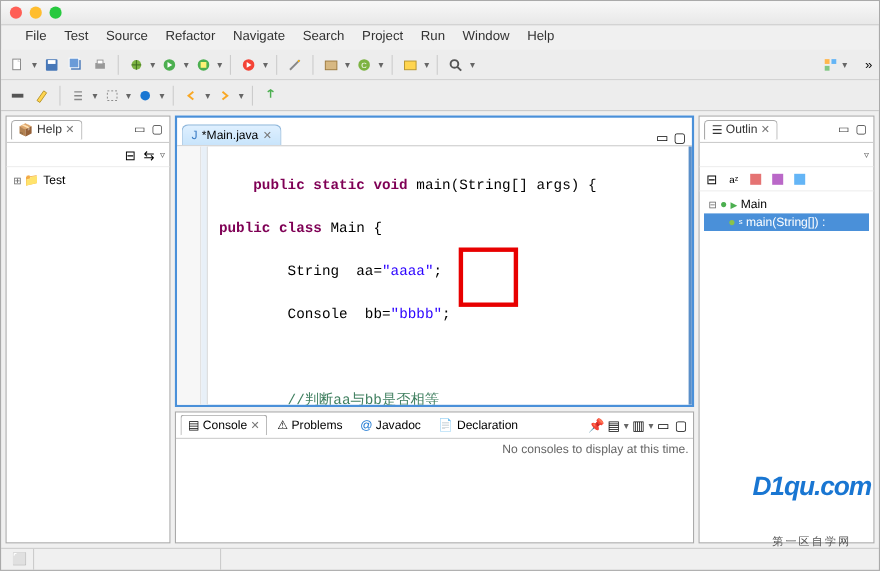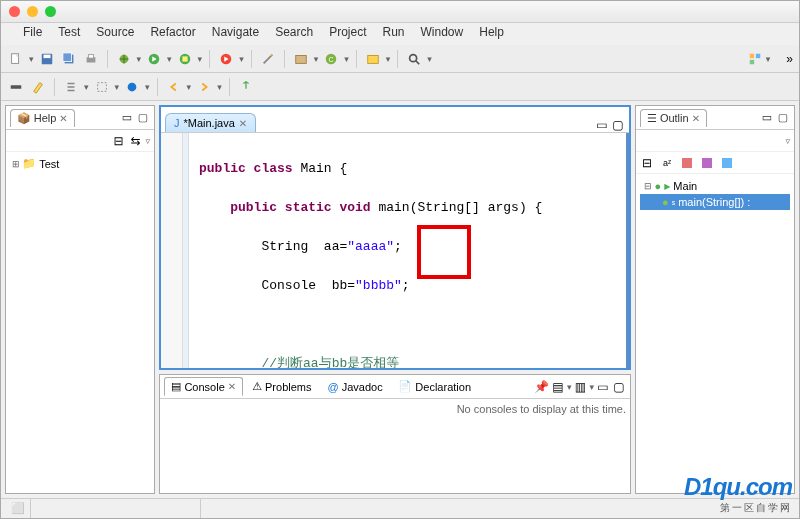--- a/index.html
+++ b/index.html
@@ -41,22 +41,22 @@
 .console-panel { height: 120px; background: #fff; border: 1px solid #aaa; display: flex; flex-direction: column; }
 .console-tabs { height: 24px; border-bottom: 1px solid #ccc; display: flex; align-items: center; padding: 0 4px; gap: 2px; }
 .ctab { padding: 2px 6px; display: flex; align-items: center; gap: 3px; font-size: 11px; border: 1px solid transparent; }
 .ctab.active { background: #fff; border: 1px solid #aaa; border-bottom: 1px solid #fff; border-radius: 3px 3px 0 0; }
 .console-body { flex: 1; padding: 4px; font-size: 11px; color: #666; text-align: right; }
 .outline-tree { font-size: 11px; }
 .outline-node { padding: 2px 4px; display: flex; align-items: center; gap: 3px; }
 .outline-node.sel { background: #4a90d9; color: #fff; }
 .statusbar { height: 20px; border-top: 1px solid #ccc; display: flex; align-items: center; font-size: 11px; color: #555; }
 .status-cell { border-right: 1px solid #ccc; padding: 0 10px; height: 100%; display: flex; align-items: center; }
-.watermark { position: absolute; right: 8px; bottom: 4px; font-size: 24px; font-weight: bold; color: #1976d2; font-style: italic; letter-spacing: -1px; }
-.watermark small { display:block; font-size:10px; font-weight:normal; letter-spacing:2px; color:#555; font-style:normal; text-align:right; }
+.watermark { position: absolute; right: 8px; bottom: 20px; font-size: 24px; font-weight: bold; color: #1976d2; font-style: italic; letter-spacing: -1px; }
+.watermark small { display:block; font-size:10px; font-weight:normal; letter-spacing:2px; color:#555; font-style:normal; text-align:center;margin-top:28px; }
 .tree-row { display: flex; align-items: center; gap: 3px; padding: 1px 2px; }
 .sq { width:10px; height:10px; display:inline-block; }
 .chev { font-size: 9px; color: #666; }
 .right-icons { margin-left:auto; display:flex; gap:2px; align-items:center;}
 </style>
 </head>
 <body>
 
 <div class="window">
   <div class="titlebar">
@@ -273,22 +273,22 @@
           </div>
           <div class="right-icons">
             <span class="mini-btn">▭</span>
             <span class="mini-btn">▢</span>
           </div>
         </div>
         <div class="editor-body">
           <div class="gutter"></div>
           <div class="ruler"></div>
           <div class="code">
+<div>    <span class="kw">public static void</span><span> main(String[] args) {</span></div>
 <div><span class="kw">public class</span><span> Main {</span></div>
-<div>    <span class="kw">public static void</span><span> main(String[] args) {</span></div>
 <div>        <span>String  aa=</span><span class="str">"aaaa"</span><span>;</span></div>
 <div>        <span>Console  bb=</span><span class="str">"bbbb"</span><span>;</span></div>
 <div> </div>
 <div>        <span class="com">//判断aa与bb是否相等</span></div>
 
 
 
             <div class="red-box"></div>
           </div>
         </div>

